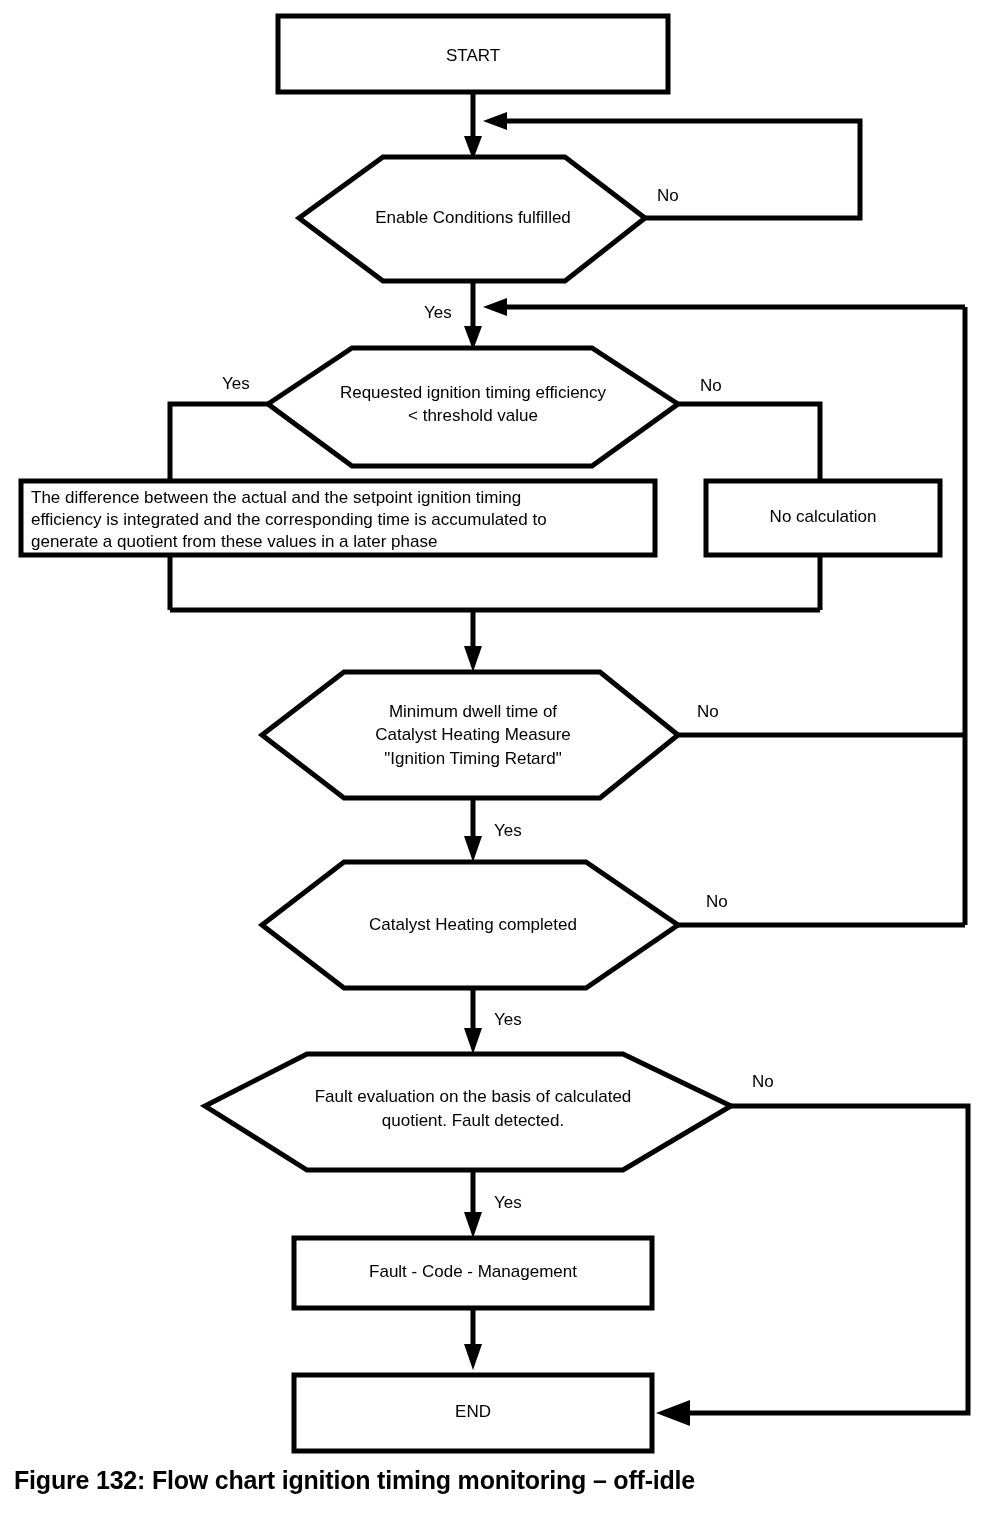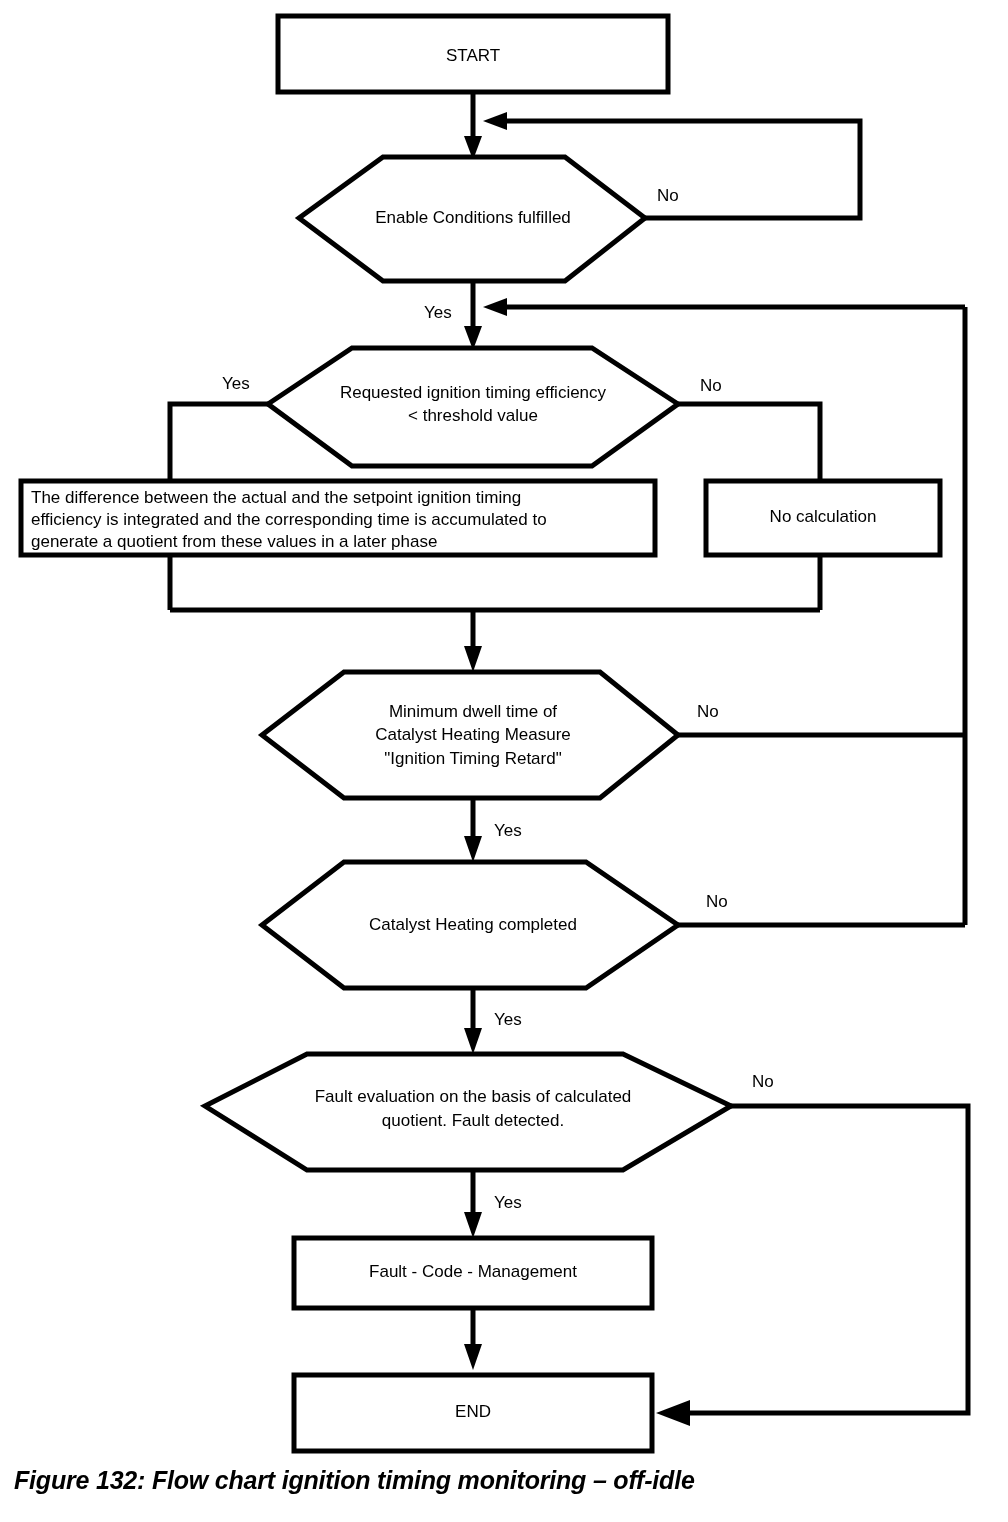--- a/index.html
+++ b/index.html
@@ -69,21 +69,20 @@
   .caption {
     position: absolute;
     left: 14px;
     top: 1466px;
     font-family: "Liberation Sans", sans-serif;
     font-size: 25px;
     font-weight: bold;
     color: #000000;
     white-space: nowrap;
     letter-spacing: -0.2px;
-    font-style: italic;
   }
 </style>
 </head>
 <body>
 
 <div id="figure-root">
 
   <svg id="flow" viewBox="0 0 1008 1522">
 
     <path class="conn" d="M473,92 L473,148"></path>

